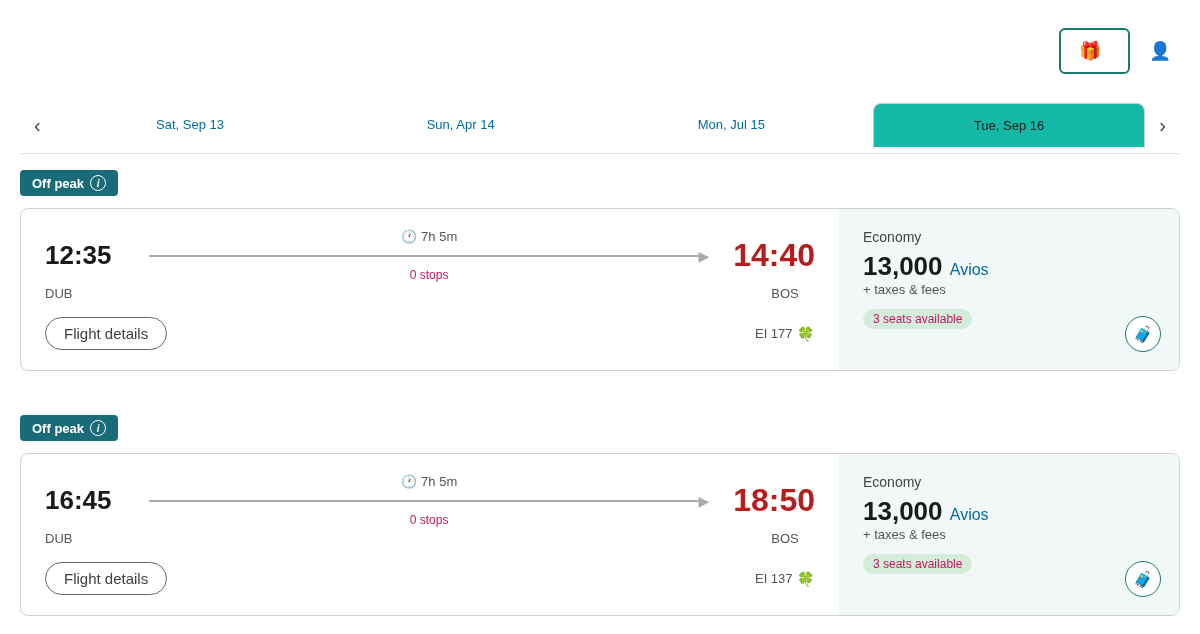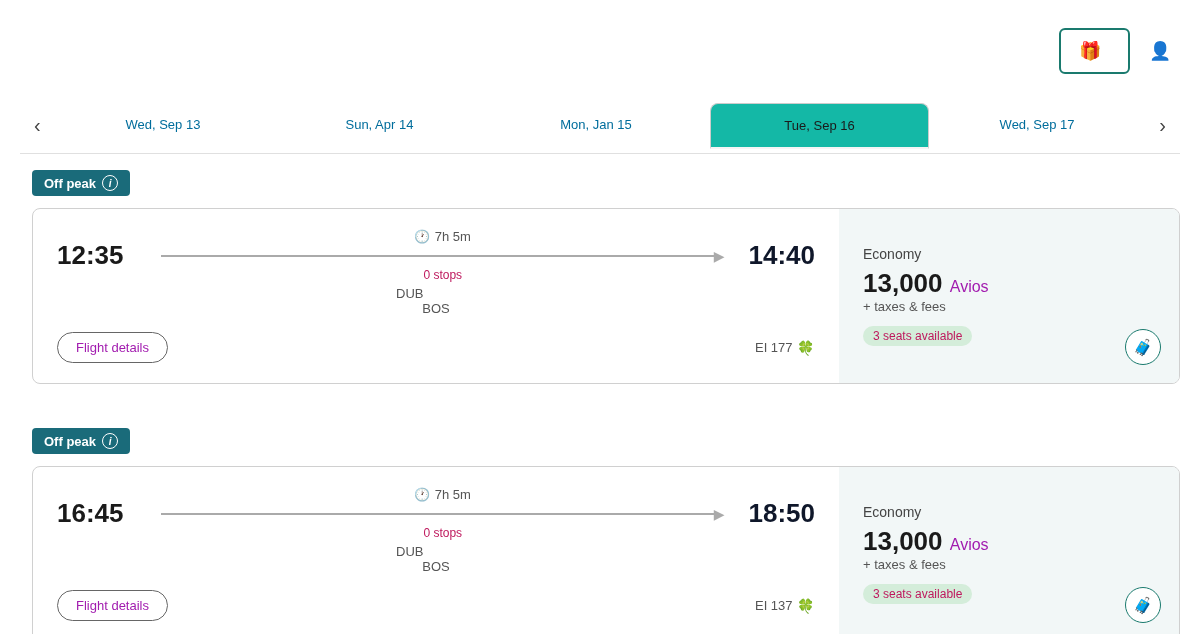--- a/index.html
+++ b/index.html
@@ -112,21 +112,20 @@
       border-right: 1px solid #ccc;
       border-bottom: 2px solid #f5f5f5;
       margin-bottom: -1px;
       z-index: 1;
       margin-left: 6px;
     }
 
     
     .section {
       padding: 16px 0 8px 0;
-      margin-left: 12px;
     }
 
     .off-peak-badge {
       display: inline-flex;
       align-items: center;
       gap: 6px;
       background: #1a6b7a;
       color: #fff;
       font-size: 13px;
       font-weight: 600;
@@ -205,33 +204,32 @@
       font-size: 14px;
       color: #aaa;
       margin-left: -2px;
     }
     .stops-label {
       font-size: 12px;
       color: #be185d;
       text-align: left;
     }
     .arrive-time {
-      font-size: 26px;
+      font-size: 32px;
       font-weight: 700;
-      color: #0f172a;
+      color: #b91c1c;
       min-width: 60px;
       text-align: center;
     }
 
     .airport-row {
       display: flex;
       align-items: center;
       font-size: 13px;
       color: #555;
-      flex-direction: column;
     }
     .depart-airport {
       min-width: 80px;
     }
     .arrive-airport {
       text-align: center;
       min-width: 60px;
     }
     .spacer-center {
       flex: 1;
@@ -240,24 +238,24 @@
     .flight-bottom {
       display: flex;
       align-items: center;
       justify-content: space-between;
       margin-top: 16px;
     }
     .details-btn {
       border: 1.5px solid #666;
       border-radius: 20px;
       padding: 7px 18px;
-      font-size: 13px;
+      font-size: 15px;
       background: #fff;
       cursor: pointer;
-      color: #a21caf;
+      color: #404040;
       font-weight: 500;
     }
     .flight-number {
       font-size: 13px;
       color: #555;
       display: flex;
       align-items: center;
       gap: 5px;
     }
     .shamrock {
@@ -265,37 +263,37 @@
       font-size: 14px;
     }
 
     
     .flight-card-right {
       width: 340px;
       background: #f2f7f7;
       padding: 20px 24px;
       display: flex;
       flex-direction: column;
-      justify-content: center;
+      justify-content: flex-start;
       position: relative;
     }
     .cabin-label {
       font-size: 14px;
       color: #444;
       margin-bottom: 6px;
     }
     .price-avios {
       font-size: 26px;
       font-weight: 700;
       color: #1a1a1a;
     }
     .price-avios-unit {
       font-size: 16px;
       font-weight: 400;
-      color: #a21caf;
+      color: #0369a1;
     }
     .taxes-fees {
       font-size: 13px;
       color: #555;
       margin-bottom: 12px;
     }
     .seats-badge {
       display: inline-block;
       background: #d4edda;
       color: #be185d;
@@ -339,25 +337,24 @@
       <div class="per-adult-info">
         <span class="person-icon">👤</span>
         <span></span>
       </div>
     </div>
   </div>
 
   <div class="date-nav">
     <button class="date-nav-arrow">‹</button>
     <div class="date-nav-dates" id="date-nav-dates">
-        <div class="date-item">Wed, Sep 13</div>
+        <div class="date-item">Sat, Sep 13</div>
         <div class="date-item">Sun, Apr 14</div>
-        <div class="date-item">Mon, Jan 15</div>
+        <div class="date-item">Mon, Jul 15</div>
         <div class="date-item active">Tue, Sep 16</div>
-        <div class="date-item">Wed, Sep 17</div>
       </div>
     <button class="date-nav-arrow">›</button>
   </div>
 
   <div id="flights-sections">
       <div class="section"><div class="off-peak-badge">
           <span>Off peak</span>
           <span class="info-icon">i</span>
         </div><div class="flight-card">
       <div class="flight-card-left">

